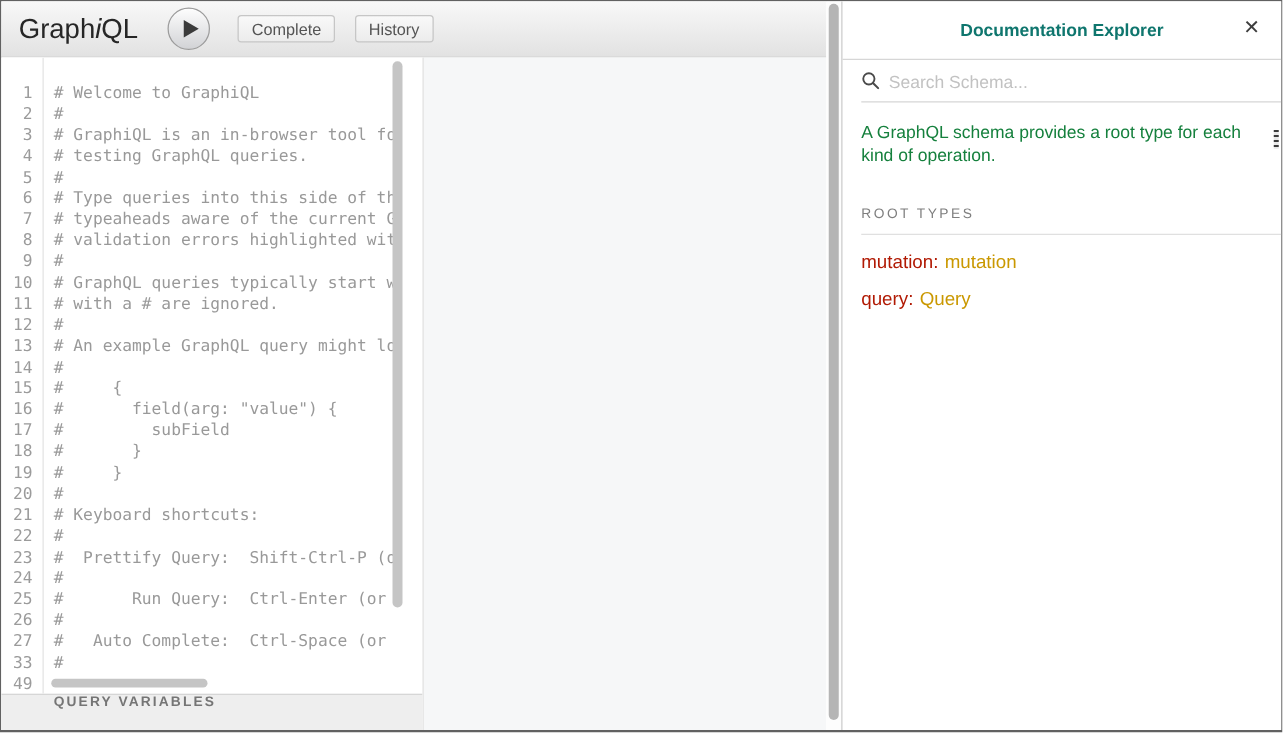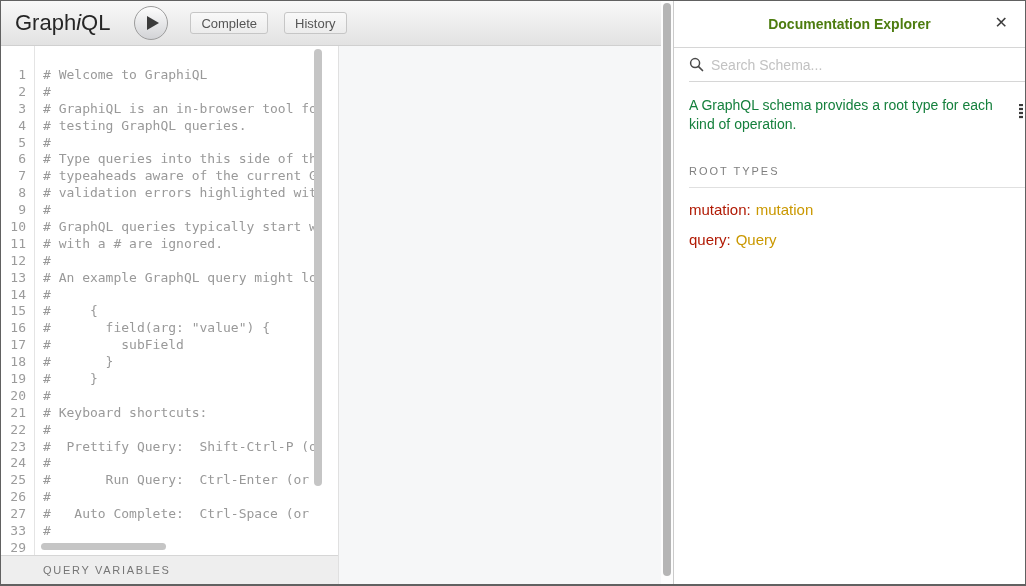--- a/index.html
+++ b/index.html
@@ -65,40 +65,40 @@
     position:absolute; top:3px; right:16px; width:8px; height:437px;
     background:#c5c5c5; border-radius:4px;
   }
   .h-scroll {
     position:absolute; left:40px; bottom:34px; width:125px; height:7px;
     background:#c5c5c5; border-radius:4px;
   }
   .qvbar {
     position:absolute; left:0; right:0; bottom:0; height:29px;
     background:#eee; border-top:1px solid #d6d6d6;
-    color:#757575; font-size:11px; font-weight:normal; letter-spacing:1.7px;
-    display:flex; align-items:center; padding-left:42px; cursor:row-resize;
+    color:#757575; font-size:11px; font-weight:bold; letter-spacing:1.7px;
+    display:flex; align-items:flex-start; padding-left:42px; cursor:row-resize;
   }
 
   .result-pane { flex:1; background:#f6f7f8; }
 
   
   .main-scrollbar { width:12px; flex:none; background:#fdfdfd; position:relative; }
   .main-thumb {
     position:absolute; top:2px; left:2px; width:8px; height:573px;
     background:#b5b5b5; border-radius:4px;
   }
 
   
   .doc-explorer {
     flex:1; background:#fff; border-left:1px solid #cbcbcb;
     display:flex; flex-direction:column; position:relative; min-width:0;
   }
   .doc-title-bar { height:47px; flex:none; border-bottom:1px solid #d6d6d6; display:flex; align-items:center; position:relative; }
-  .doc-title { flex:1; text-align:center; font-size:14px; font-weight:bold; color:#4d7c0f; }
+  .doc-title { flex:1; text-align:center; font-size:14px; font-weight:bold; color:#0f766e; }
   .doc-close {
     position:absolute; right:15px; top:12px; border:none; background:none;
     font-size:16px; color:#3d3d3d; cursor:pointer; line-height:1; padding:2px;
   }
   .search-row { height:34px; flex:none; margin-left:15px; border-bottom:1px solid #d6d6d6; display:flex; align-items:center; }
   .search-icon { display:flex; margin-right:7px; }
   .search-input { flex:1; border:none; outline:none; background:transparent; font-size:14px; color:#14532d; font-family:inherit; }
   .search-input::placeholder { color:#c2c2c2; }
 
   .doc-content { flex:1; padding:14px 15px 0; }
@@ -158,21 +158,21 @@
               <div class="ln">19</div>
               <div class="ln">20</div>
               <div class="ln">21</div>
               <div class="ln">22</div>
               <div class="ln">23</div>
               <div class="ln">24</div>
               <div class="ln">25</div>
               <div class="ln">26</div>
               <div class="ln">27</div>
               <div class="ln">33</div>
-              <div class="ln">29</div>
+              <div class="ln">49</div>
             </div>
           <div class="code" id="code"><div class="cl"># Welcome to GraphiQL</div><div class="cl">#</div><div class="cl"># GraphiQL is an in-browser tool fo</div><div class="cl"># testing GraphQL queries.</div><div class="cl">#</div><div class="cl"># Type queries into this side of th</div><div class="cl"># typeaheads aware of the current G</div><div class="cl"># validation errors highlighted wit</div><div class="cl">#</div><div class="cl"># GraphQL queries typically start w</div><div class="cl"># with a # are ignored.</div><div class="cl">#</div><div class="cl"># An example GraphQL query might lo</div><div class="cl">#</div><div class="cl">#     {</div><div class="cl">#       field(arg: "value") {</div><div class="cl">#         subField</div><div class="cl">#       }</div><div class="cl">#     }</div><div class="cl">#</div><div class="cl"># Keyboard shortcuts:</div><div class="cl">#</div><div class="cl">#  Prettify Query:  Shift-Ctrl-P (o</div><div class="cl">#</div><div class="cl">#       Run Query:  Ctrl-Enter (or </div><div class="cl">#</div><div class="cl">#   Auto Complete:  Ctrl-Space (or </div><div class="cl">#</div><div class="cl"></div></div>
         </div>
         <div class="v-scroll"></div>
         <div class="h-scroll"></div>
         <div class="qvbar">
           <span>QUERY VARIABLES</span>
         </div>
       </div>
       <div class="result-pane"></div>

